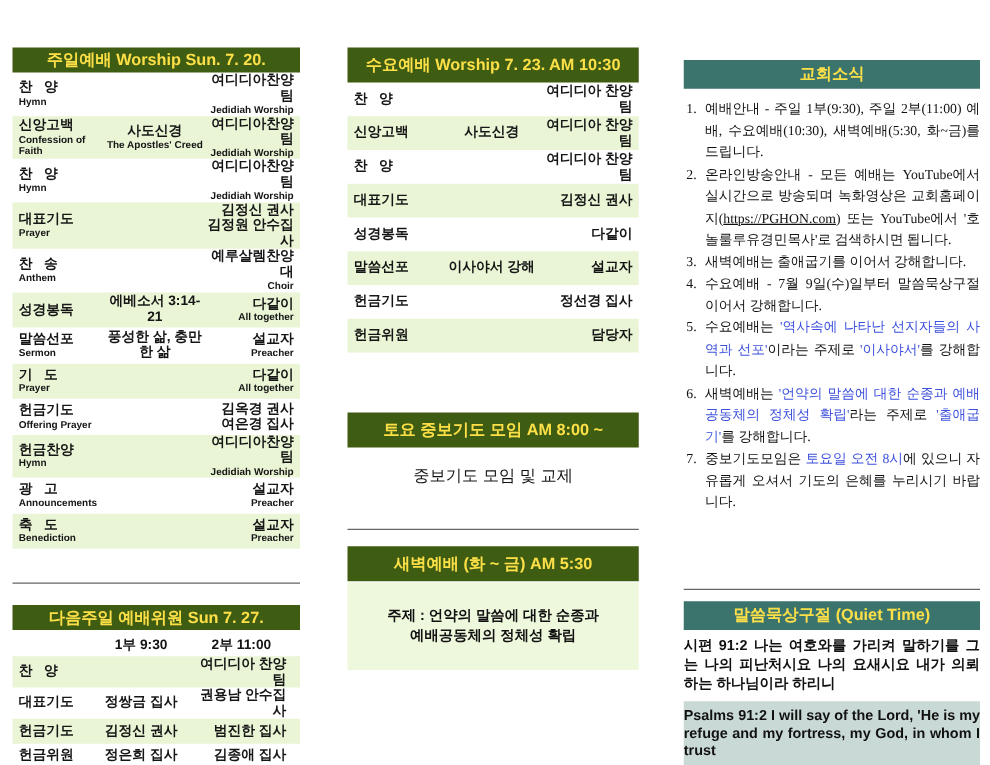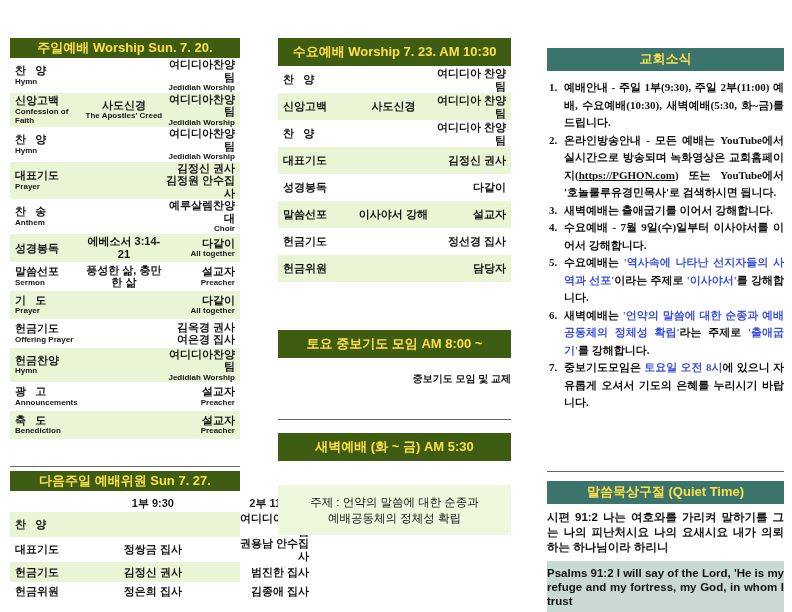--- a/index.html
+++ b/index.html
@@ -25,39 +25,39 @@
   }
   .row.alt{background:var(--row_green);}
   .kr{font-size:11px;font-weight:700;line-height:12.5px;color:#151515;}
   .pre{white-space:pre;}
   .en{font-size:8px;font-weight:700;line-height:9.5px;color:#151515;}
   .c-center{text-align:center;}
   .c-right{text-align:right;}
 
   .nw-row{
     display:grid;grid-template-columns:27% 35% 38%;align-items:center;
-    min-height:19.5px;padding:0 5px;box-sizing:border-box;font-weight:700;gap:40px;
+    min-height:19.5px;padding:0 5px;box-sizing:border-box;font-weight:700;
   }
   .nw-row.alt{background:var(--row_green);}
   .nw-row .c2{text-align:center;}
   .nw-row .c3{text-align:right;padding-right:6px;}
   .nw-head{min-height:17px;margin-top:4px;}
   .nw-head .c3{padding-right:18px;}
 
   .hr{border:none;border-top:1px solid var(--line_gray);margin:0;}
 
-  .center-text{text-align:right;font-size:10px;font-weight:700;}
+  .center-text{text-align:center;font-size:13px;font-weight:400;}
 
   .theme-box{
-    background:var(--theme_green);text-align:center;font-size:11.5px;font-weight:400;
-    line-height:16px;padding:9px 6px;margin-top:24px;
+    background:var(--theme_green);text-align:center;font-size:11.5px;font-weight:700;
+    line-height:16px;padding:19px 6px;margin-top:1px;
   }
 
   .news-list{
-    margin-top:8px;font-family:"Liberation Serif", serif;font-size:11px;font-weight:700;
+    margin-top:8px;font-family:"Liberation Serif", serif;font-size:11px;font-weight:400;
     line-height:17.5px;text-align:justify;counter-reset:news;
   }
   .news-item{position:relative;padding-left:17px;counter-increment:news;}
   .news-item::before{content:counter(news) ".";position:absolute;left:2px;}
   .seg-blue{color:var(--accent_blue);}
   .seg-link{text-decoration:underline;margin-top:24px;}
 
   .qt-kr{
     margin-top:6px;font-size:11.5px;font-weight:700;line-height:15px;text-align:justify;
   }
@@ -65,21 +65,21 @@
     margin-top:6px;background:var(--verse_teal);padding:5px 0;
     font-size:11.5px;font-weight:700;line-height:14px;text-align:justify;
   }
 
   .mt-sat{margin-top:48px;}
   .sat-body{margin-top:14px;}
   .hr-mid{margin-top:33px;}
   .dawn-h{margin-top:13px;}
   .dawn-body{margin-top:17px;}
   .hr-left{margin-top:27px;}
-  .nextweek-h{margin-top:4px;}
+  .nextweek-h{margin-top:17px;}
   .hr-right{margin-top:59px;}
   .qt-h{margin-top:9px;}
 </style>
 </head>
 <body>
 
 <div class="col col-left">
   <div class="sec-header">주일예배 Worship Sun. 7. 20.</div>
 
   <div class="row">
@@ -350,21 +350,21 @@
   </div>
 </div>
 
 <div class="col col-right">
   <div class="sec-header teal">교회소식</div>
 
   <div class="news-list">
     <div class="news-item"><span>예배안내 - 주일 1부(9:30), 주일 2부(11:00) 예배, 수요예배(10:30), 새벽예배(5:30, 화~금)를 드립니다.</span></div>
     <div class="news-item"><span>온라인방송안내 - 모든 예배는 YouTube에서 실시간으로 방송되며 녹화영상은 교회홈페이지(</span><span class="seg-link">https://PGHON.com</span><span>) 또는 YouTube에서 '호놀룰루유경민목사'로 검색하시면 됩니다.</span></div>
     <div class="news-item"><span>새벽예배는 출애굽기를 이어서 강해합니다.</span></div>
-    <div class="news-item"><span>수요예배 - 7월 9일(수)일부터 이사야서를 이어서 강해합니다.</span></div>
+    <div class="news-item"><span>수요예배 - 7월 9일(수)일부터 말씀묵상구절 이어서 강해합니다.</span></div>
     <div class="news-item"><span>수요예배는 </span><span class="seg-blue">'역사속에 나타난 선지자들의 사역과 선포'</span><span>이라는 주제로 </span><span class="seg-blue">'이사야서'</span><span>를 강해합니다.</span></div>
     <div class="news-item"><span>새벽예배는 </span><span class="seg-blue">'언약의 말씀에 대한 순종과 예배공동체의 정체성 확립'</span><span>라는 주제로 </span><span class="seg-blue">'출애굽기'</span><span>를 강해합니다.</span></div>
     <div class="news-item"><span>중보기도모임은 </span><span class="seg-blue">토요일 오전 8시</span><span>에 있으니 자유롭게 오셔서 기도의 은혜를 누리시기 바랍니다.</span></div>
   </div>
 
   <hr class="hr hr-right">
 
   <div class="sec-header teal qt-h">말씀묵상구절 (Quiet Time)</div>
   <div class="qt-kr">시편 91:2 나는 여호와를 가리켜 말하기를 그는 나의 피난처시요 나의 요새시요 내가 의뢰하는 하나님이라 하리니</div>
   <div class="qt-en">Psalms 91:2 I will say of the Lord, 'He is my refuge and my fortress, my God, in whom I trust</div>

